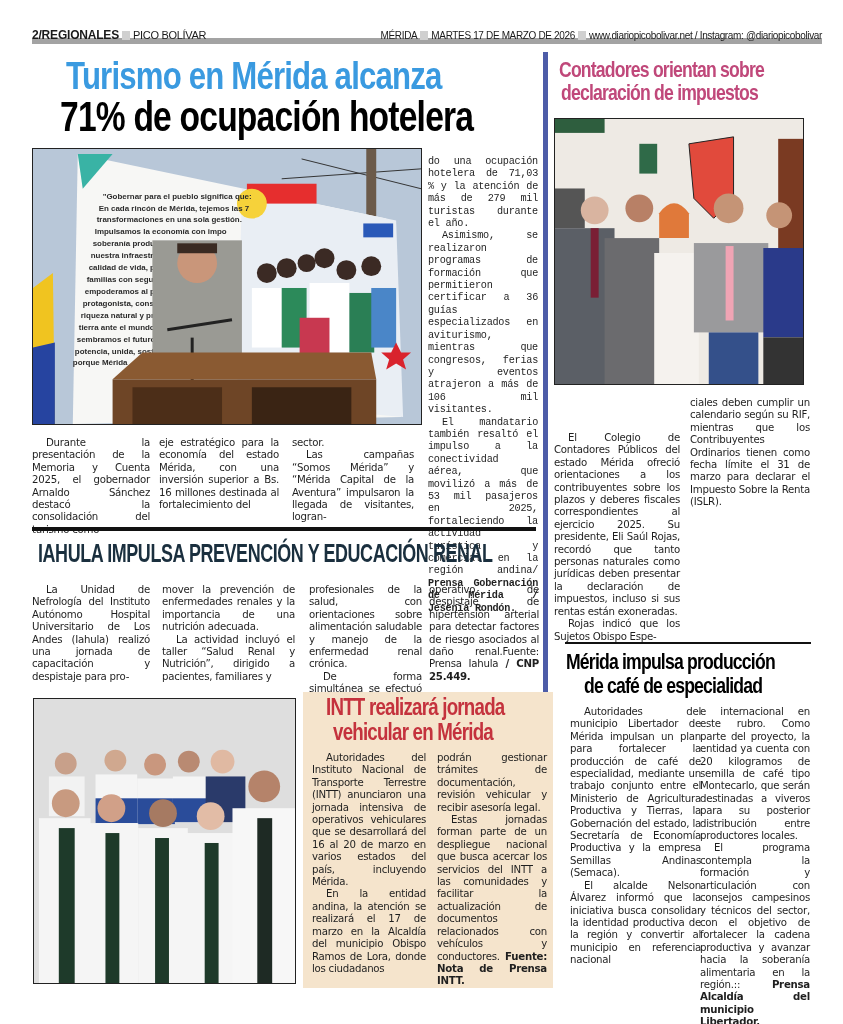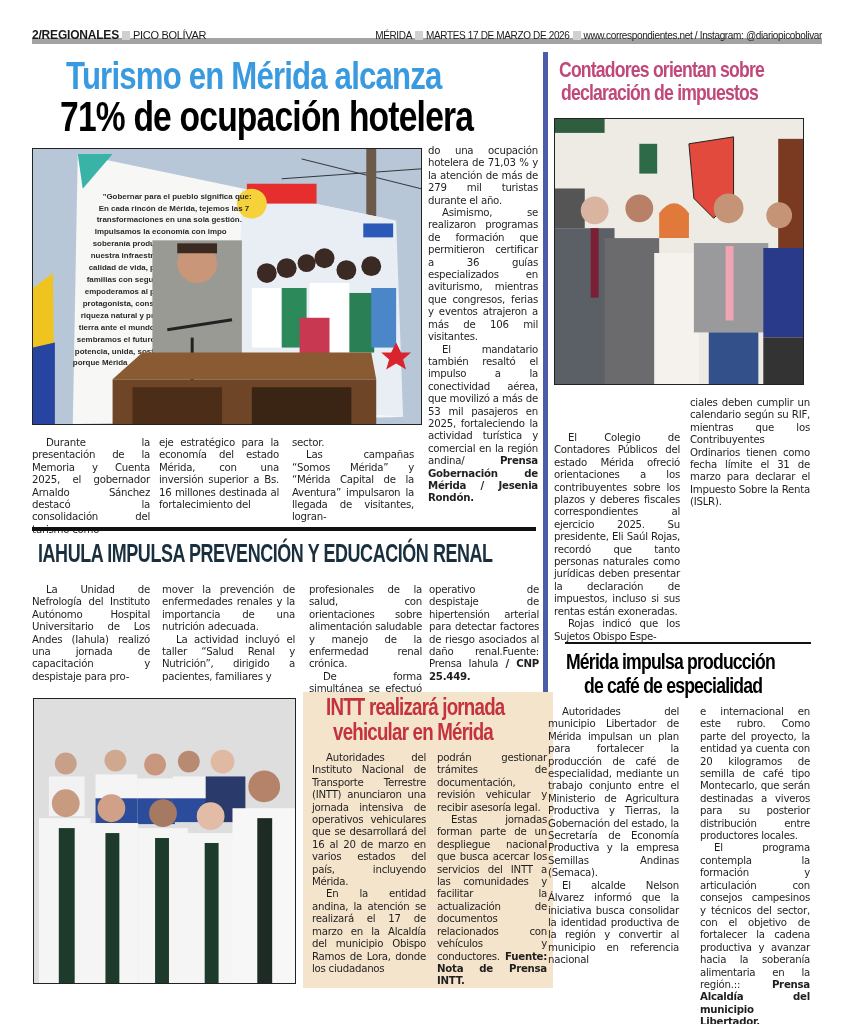--- a/index.html
+++ b/index.html
@@ -51,21 +51,21 @@
   .photo svg { display: block; width: 100%; height: 100%; }
 </style>
 </head>
 <body>
 
 <div class="abs hdr">
   <div class="hdr-left">
     <span class="sect">2/REGIONALES</span><span class="sep"></span><span class="pub">PICO BOLÍVAR</span>
   </div>
   <div class="hdr-right">
-    <span>MÉRIDA</span><span class="sep"></span><span>MARTES 17 DE MARZO DE 2026</span><span class="sep"></span><span>www.correspondientes.net / Instagram: @diariopicobolivar</span>
+    <span>MÉRIDA</span><span class="sep"></span><span>MARTES 17 DE MARZO DE 2026</span><span class="sep"></span><span>www.diariopicobolivar.net / Instagram: @diariopicobolivar</span>
   </div>
 </div>
 
 <div class="abs h-condensed h1a">Turismo en Mérida alcanza</div>
 <div class="abs h-condensed h1b">71% de ocupación hotelera</div>
 
 <div class="abs photo" style="left:32px; top:148px; width:390px; height:277px;">
   <svg viewBox="0 0 390 277" preserveAspectRatio="none">
     <rect width="390" height="277" fill="#b8c7d8"></rect>
     <line x1="270" y1="10" x2="390" y2="40" stroke="#333" stroke-width="1"></line>
@@ -126,21 +126,21 @@
 <div class="abs col" style="left:32px; top:437px; width:118px;">
   <p>Durante la presentación de la Memoria y Cuenta 2025, el gobernador Arnaldo Sánchez destacó la consolidación del turismo como</p>
 </div>
 <div class="abs col" style="left:159px; top:437px; width:120px;">
   <p class="cont">eje estratégico para la economía del estado Mérida, con una inversión superior a Bs. 16 millones destinada al fortalecimiento del</p>
 </div>
 <div class="abs col" style="left:292px; top:437px; width:122px;">
   <p class="cont">sector.</p>
   <p>Las campañas “Somos Mérida” y “Mérida Capital de la Aventura” impulsaron la llegada de visitantes, logran-</p>
 </div>
-<div class="abs col" style="left:428px; top:145px; width:110px;">
+<div class="abs col" style="left:428px; top:156px; width:110px;font-family:Liberation Mono, monospace;">
   <p class="cont">do una ocupación hotelera de 71,03 % y la atención de más de 279 mil turistas durante el año.</p>
   <p>Asimismo, se realizaron programas de formación que permitieron certificar a 36 guías especializados en aviturismo, mientras que congresos, ferias y eventos atrajeron a más de 106 mil visitantes.</p>
   <p><span>El mandatario también resaltó el impulso a la conectividad aérea, que movilizó a más de 53 mil pasajeros en 2025, fortaleciendo la actividad turística y comercial en la región andina/</span> <b>Prensa Gobernación de Mérida / Jesenia Rondón.</b></p>
 </div>
 
 <div class="abs vbar"></div>
 
 <div class="abs h-condensed h2a">Contadores orientan sobre</div>
 <div class="abs h-condensed h2b">declaración de impuestos</div>
 
@@ -246,20 +246,20 @@
 </div>
 <div class="abs col" style="left:437px; top:752px; width:110px;">
   <p class="cont">podrán gestionar trámites de documentación, revisión vehicular y recibir asesoría legal.</p>
   <p><span>Estas jornadas forman parte de un despliegue nacional que busca acercar los servicios del INTT a las comunidades y facilitar la actualización de documentos relacionados con vehículos y conductores.</span> <b>Fuente: Nota de Prensa INTT.</b></p>
 </div>
 
 <div class="abs rule4"></div>
 <div class="abs h-condensed h4a">Mérida impulsa producción</div>
 <div class="abs h-condensed h4b">de café de especialidad</div>
 
-<div class="abs col" style="left:548px; top:706px; width:131px;">
+<div class="abs col" style="left:570px; top:706px; width:131px;">
   <p>Autoridades del municipio Libertador de Mérida impulsan un plan para fortalecer la producción de café de especialidad, mediante un trabajo conjunto entre el Ministerio de Agricultura Productiva y Tierras, la Gobernación del estado, la Secretaría de Economía Productiva y la empresa Semillas Andinas (Semaca).</p>
   <p>El alcalde Nelson Álvarez informó que la iniciativa busca consolidar la identidad productiva de la región y convertir al municipio en referencia nacional</p>
 </div>
 <div class="abs col" style="left:700px; top:706px; width:110px;">
   <p class="cont">e internacional en este rubro. Como parte del proyecto, la entidad ya cuenta con 20 kilogramos de semilla de café tipo Montecarlo, que serán destinadas a viveros para su posterior distribución entre productores locales.</p>
   <p><span>El programa contempla la formación y articulación con consejos campesinos y técnicos del sector, con el objetivo de fortalecer la cadena productiva y avanzar hacia la soberanía alimentaria en la región.::</span> <b>Prensa Alcaldía del municipio Libertador.</b></p>
 </div>
 
 </body></html>

